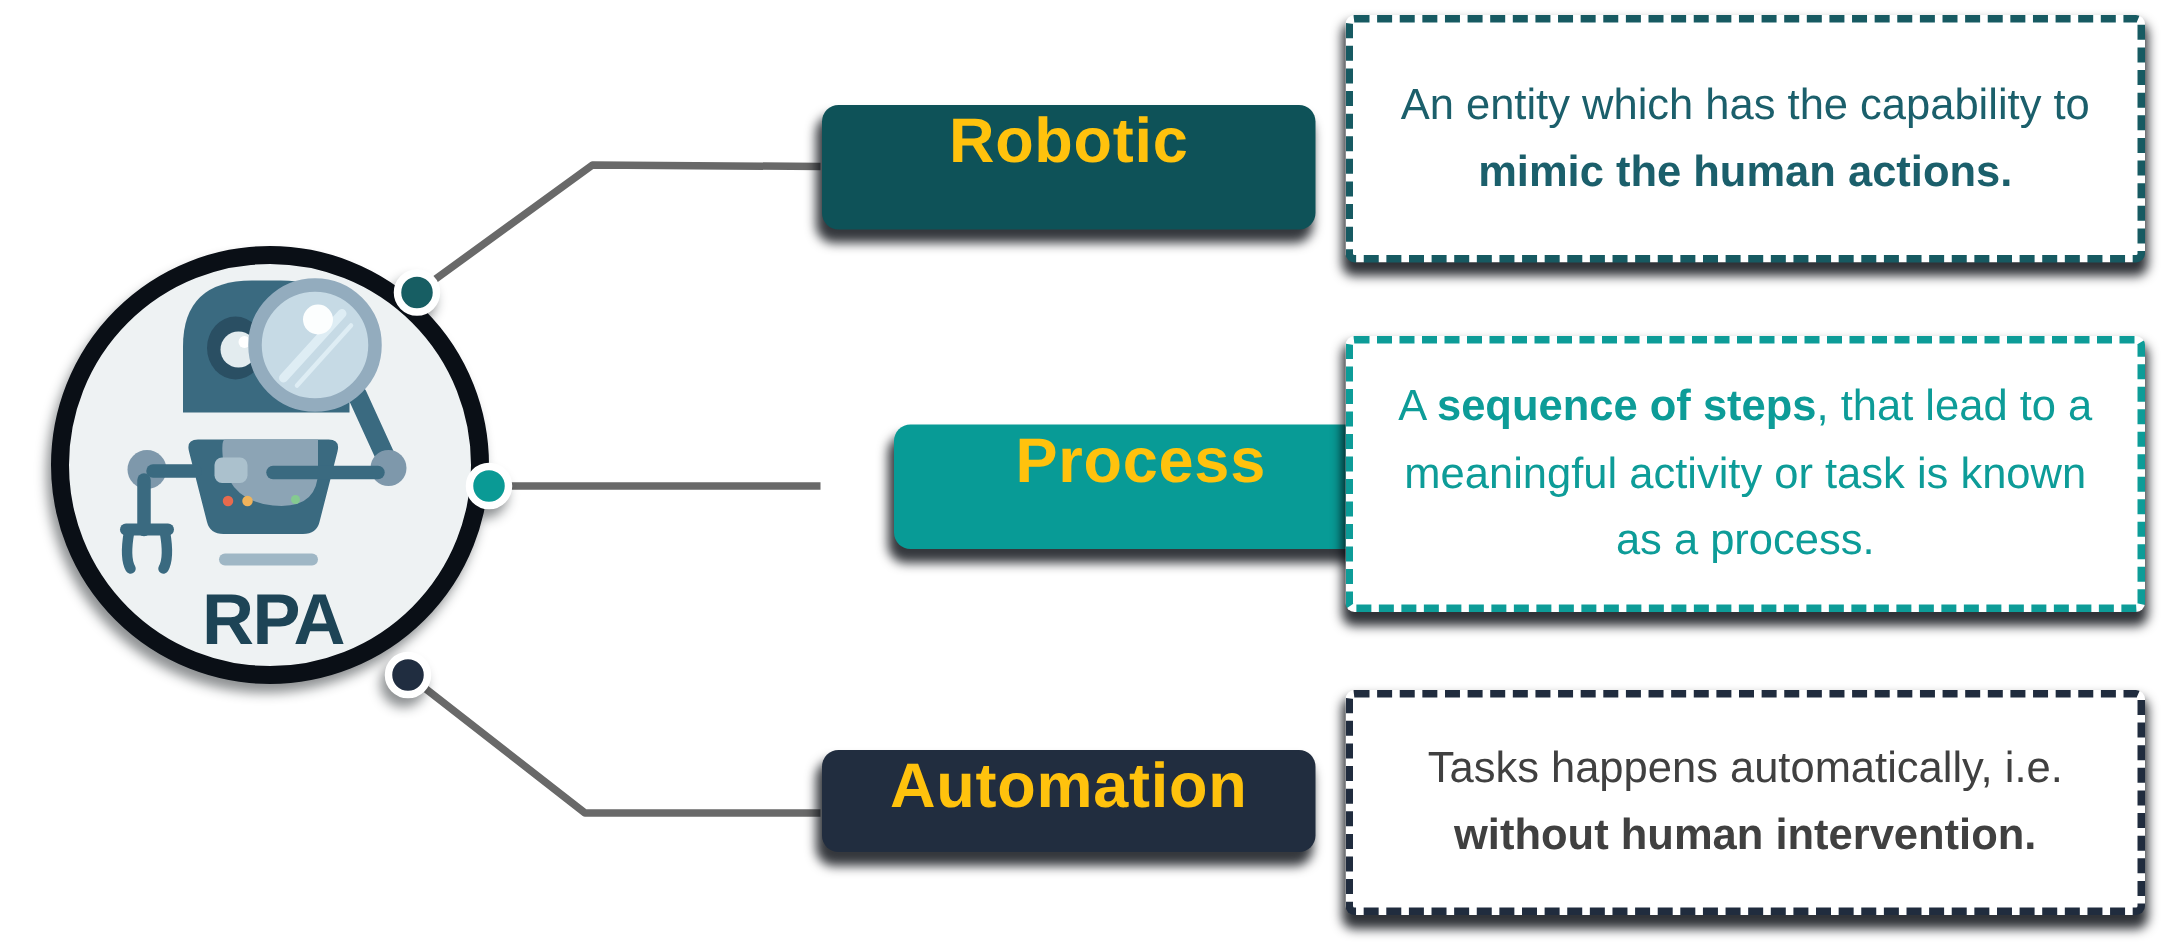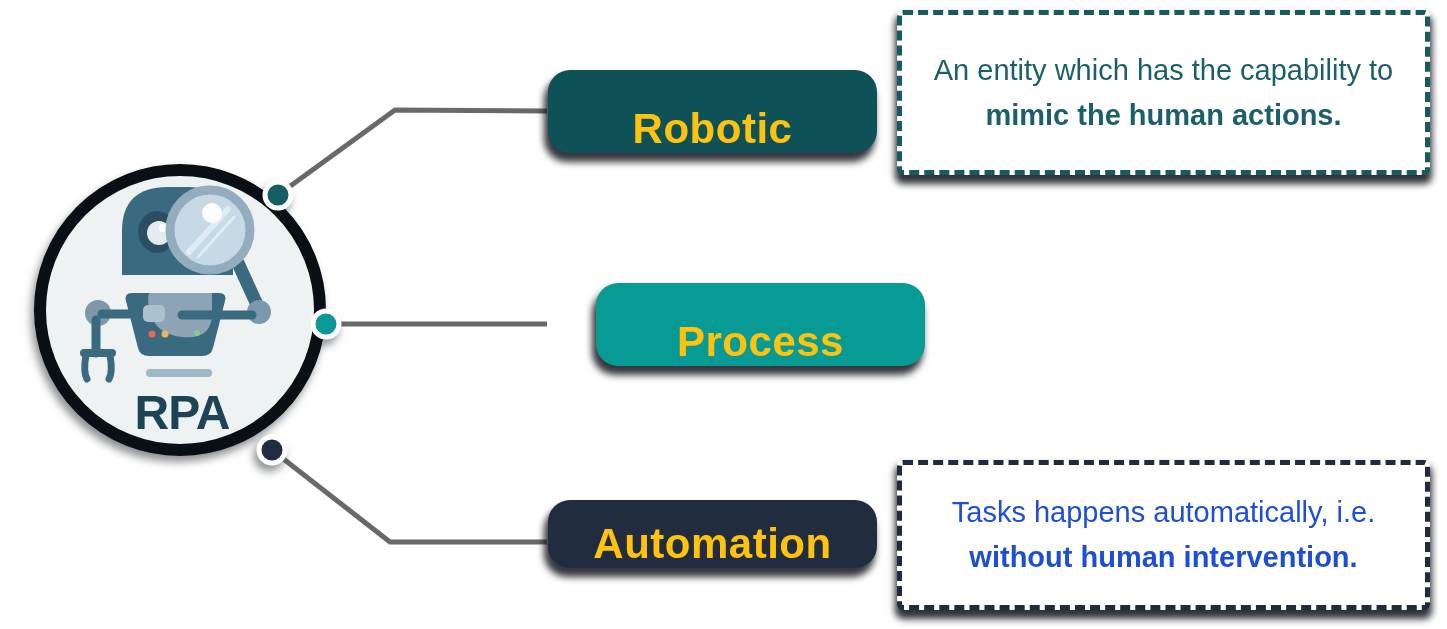--- a/index.html
+++ b/index.html
@@ -4,42 +4,42 @@
 <style>
   html,body{margin:0;padding:0;background:#ffffff;}
   .stage{
     position:relative;width:1447px;height:629px;background:#ffffff;
     overflow:hidden;font-family:"Liberation Sans", sans-serif;
   }
   .connectors{position:absolute;left:0;top:0;z-index:1;}
   .hub{position:absolute;left:26px;top:153px;width:348px;height:314px;z-index:3;
        filter:drop-shadow(-3px 6px 4px rgba(5,10,16,0.45));}
   .branch-box{
-    position:absolute;left:548px;width:329px;display:flex;align-items:flex-end;justify-content:center;
-    border-radius:22px;z-index:2;
+    position:absolute;left:548px;width:329px;display:flex;align-items:flex-start;justify-content:center;
+    border-radius:11px;z-index:2;
     box-shadow:-3px 8px 7px 1px rgba(2,6,12,0.8);
   }
   .branch-box span{color:#FFC20D;font-size:42px;font-weight:600;letter-spacing:0.5px;}
   .box-robotic{top:70px;height:83px;background:#0E5258;}
   .box-process{top:283px;height:83px;background:#089B96;margin-left:48px;}
   .box-automation{top:500px;height:68px;background:#212D3F;}
   .definition-box{
     position:absolute;left:897px;width:533px;display:flex;align-items:center;justify-content:center;
     background:#ffffff;border-radius:6px;z-index:2;box-sizing:border-box;
     box-shadow:0 7px 7px 2px rgba(2,6,12,0.82);
     text-align:center;
   }
   .definition-box p{margin:0;padding:0 18px;font-size:29px;line-height:1.55;}
   .definition-box strong{font-weight:bold;}
   .def-robotic{top:10px;height:165px;border:5px dashed #175A62;}
   .def-robotic p{color:#1B5F6B;}
   .def-process{top:224px;height:184px;border:5px dashed #0D9C98;}
   .def-process p{color:#0D9C98;}
   .def-automation{top:460px;height:150px;border:5px dashed #202C3E;}
-  .def-automation p{color:#1d4ed8;}
+  .def-automation p{color:#404040;}
 </style>
 </head>
 <body>
 
 <div class="stage">
 
   <svg class="connectors" width="1447" height="629" viewBox="0 0 1447 629">
     <polyline points="278,195 395,110 547,111" fill="none" stroke="#696969" stroke-width="5" stroke-linejoin="round"></polyline>
     <polyline points="326,324 547,324" fill="none" stroke="#696969" stroke-width="5"></polyline>
     <polyline points="272,450 390,542 547,542" fill="none" stroke="#696969" stroke-width="5" stroke-linejoin="round"></polyline>
@@ -97,17 +97,20 @@
   <div class="branch-box box-process">
     <span>Process</span>
   </div>
   <div class="branch-box box-automation">
     <span>Automation</span>
   </div>
 
   <div class="definition-box def-robotic">
     <p><span>An entity which has the capability to </span><strong>mimic the human actions.</strong><span></span></p>
   </div>
+  <div class="definition-box def-process">
+    <p><span>A </span><strong>sequence of steps</strong><span>, that lead to a meaningful activity or task is known as a process.</span></p>
+  </div>
   <div class="definition-box def-automation">
     <p><span>Tasks happens automatically, i.e. </span><strong>without human intervention.</strong><span></span></p>
   </div>
 
 </div>
 
 </body></html>

